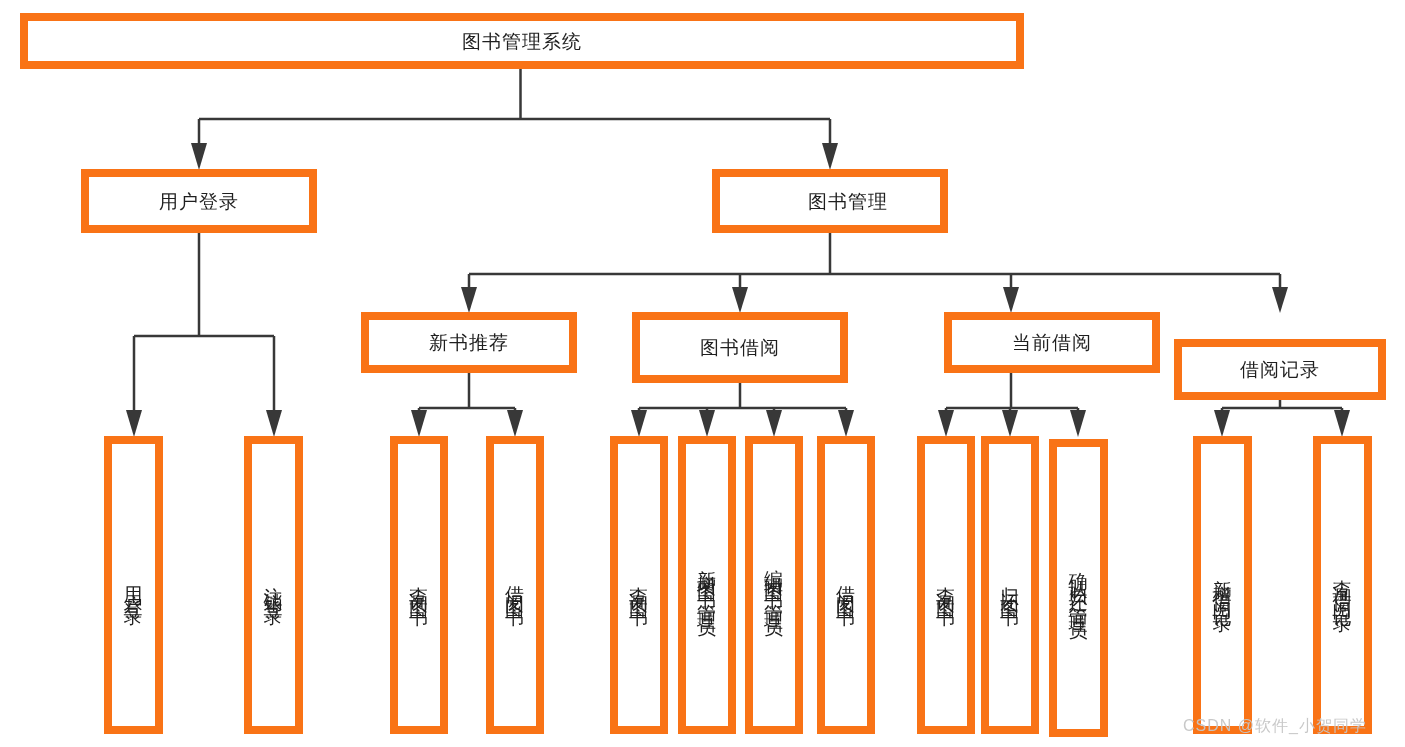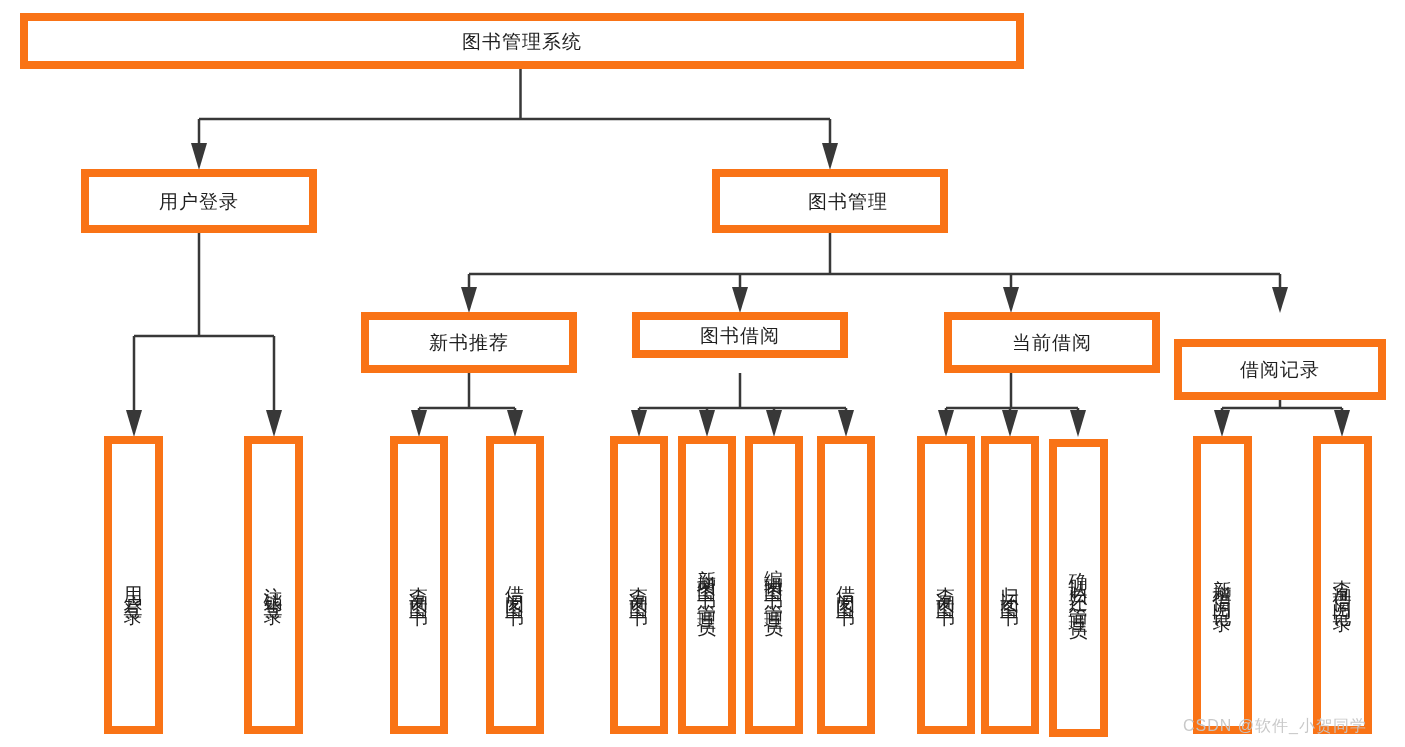--- a/index.html
+++ b/index.html
@@ -93,21 +93,21 @@
       <polygon points="1334,410 1350,410 1342,437"></polygon>
     </g>
   </svg>
 
   <div class="node h" style="left:20px; top:13px; width:1004px; height:56px;">图书管理系统</div>
 
   <div class="node h" style="left:81px; top:169px; width:236px; height:64px;">用户登录</div>
   <div class="node h" style="left:712px; top:169px; width:236px; height:64px;padding-left:36px;">图书管理</div>
 
   <div class="node h" style="left:361px; top:312px; width:216px; height:61px;">新书推荐</div>
-  <div class="node h" style="left:632px; top:312px; width:216px; height:46px;">图书借阅</div>
+  <div class="node h" style="left:632px; top:312px; width:216px; height:71px;">图书借阅</div>
   <div class="node h" style="left:903px; top:312px; width:216px; height:61px;margin-left:41px;">当前借阅</div>
   <div class="node h" style="left:1174px; top:312px; width:212px; height:61px;margin-top:27px;">借阅记录</div>
 
   <div class="node v" style="left:104px; top:436px; width:59px; height:298px;">用户登录</div>
   <div class="node v" style="left:244px; top:436px; width:59px; height:298px;">注销登录</div>
 
   <div class="node v" style="left:390px; top:436px; width:58px; height:298px;">查询图书</div>
   <div class="node v" style="left:486px; top:436px; width:58px; height:298px;">借阅图书</div>
 
   <div class="node v" style="left:610px; top:436px; width:58px; height:298px;">查询图书</div>

